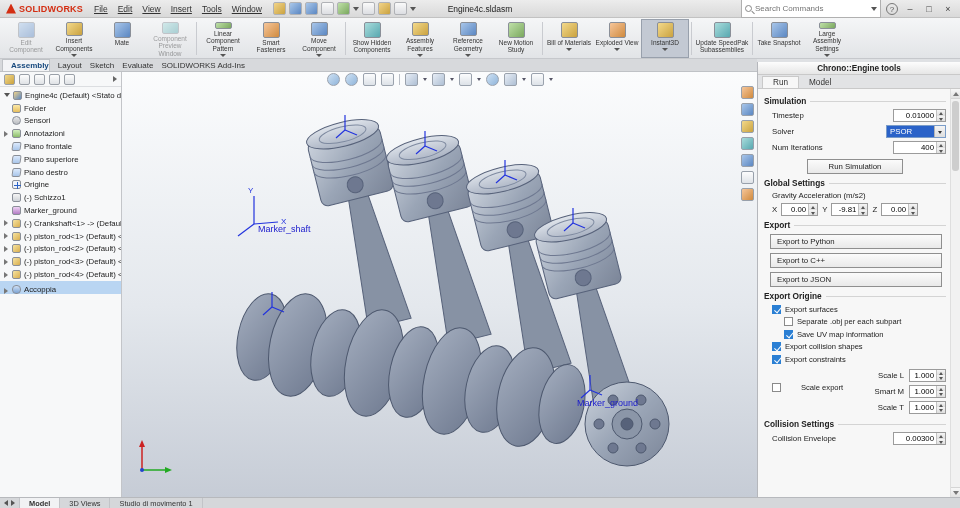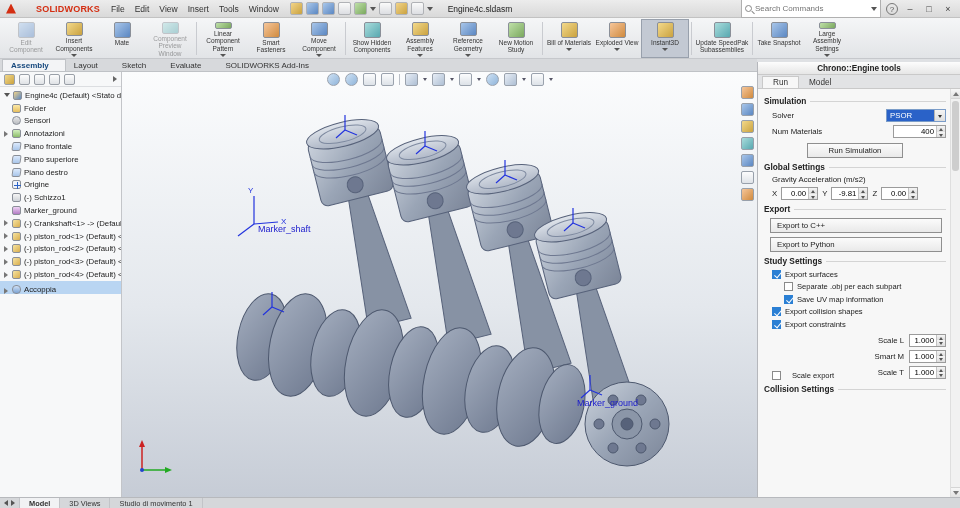--- a/index.html
+++ b/index.html
@@ -1,25 +1,25 @@
 <!DOCTYPE html>
 <html><head>
 <meta charset="utf-8">
 <style>
   *{margin:0;padding:0;box-sizing:border-box;}
   html,body{width:960px;height:508px;overflow:hidden;font-family:"Liberation Sans",sans-serif;background:#e6e6e6;}
   .app{position:relative;width:960px;height:508px;background:#dfe1e4;font-size:9px;color:#222;overflow:hidden;}
 
   
   .titlebar{position:absolute;top:0;left:0;right:0;height:18px;background:linear-gradient(#ececec,#d9d9d9);border-bottom:1px solid #c2c2c2;display:flex;align-items:center;z-index:30;}
-  .logo{display:flex;align-items:flex-start;gap:20px;padding:0 6px;}
+  .logo{display:flex;align-items:flex-start;gap:3px;padding:0 6px;}
   .logo-mark{width:10px;height:10px;background:#d42e12;clip-path:polygon(0 100%,50% 0,100% 100%);}
   .logo-text{color:#d42e12;font-weight:bold;font-size:9px;letter-spacing:.2px;}
   .menus{display:flex;}
-  .menu-item{padding:2px 5px;font-size:8.5px;color:#333;cursor:default;}
+  .menu-item{padding:2px 5px;font-size:8.5px;color:#333;cursor:default;text-decoration:underline;}
   .tt-icons{display:flex;align-items:center;gap:3px;margin-left:6px;}
   .tt-icon{width:13px;height:13px;border:1px solid #b0b2b6;background:linear-gradient(#fafafa,#dcdee2);border-radius:2px;}
   .tt-icon.accent{background:linear-gradient(135deg,#f2d489,#caa23f);}
   .tt-icon.blue{background:linear-gradient(135deg,#a9c7ea,#5b87c2);}
   .tt-icon.green{background:linear-gradient(135deg,#bfe0a8,#7aa85e);}
   .caret-dn{width:0;height:0;border-left:3px solid transparent;border-right:3px solid transparent;border-top:4px solid #555;}
   .doc-title{position:absolute;left:50%;transform:translateX(-50%);font-size:8.5px;color:#222;}
   .title-right{margin-left:auto;display:flex;align-items:center;gap:5px;padding-right:5px;}
   .search-box{display:flex;align-items:center;gap:3px;width:140px;height:19px;background:#fff;border:1px solid #b0b0b0;padding:0 3px;}
   .search-box input{border:none;outline:none;flex:1;font-size:8px;color:#555;font-family:"Liberation Sans",sans-serif;background:transparent;}
@@ -37,21 +37,21 @@
   .ric{width:17px;height:16px;border:1px solid #8a8f98;border-radius:2px;background:linear-gradient(135deg,#f3d98b,#caa23f);}
   .ric.b{background:linear-gradient(135deg,#a8c6ea,#5b87c2);}
   .ric.g{background:linear-gradient(135deg,#bfe0a8,#7aa85e);}
   .ric.o{background:linear-gradient(135deg,#f6c69a,#d08a3e);}
   .ric.t{background:linear-gradient(135deg,#a9dcdc,#58a8b0);}
   .rsep{width:1px;background:#c9cbd0;margin:3px 2px;}
   .rdd{width:0;height:0;border-left:3px solid transparent;border-right:3px solid transparent;border-top:3px solid #555;margin-top:1px;}
 
   
   .tabrow{position:absolute;top:59px;left:0;width:757px;height:13px;background:#d7d9dc;border-bottom:1px solid #bfc2c6;display:flex;align-items:flex-end;padding-left:2px;z-index:20;}
-  .tab{padding:1px 16px 1px 8px;font-size:8px;color:#333;}
+  .tab{padding:1px 0 1px 8px;font-size:8px;color:#333;}
   .tab.active{background:#f3f4f6;border:1px solid #bfc2c6;border-bottom:none;font-weight:bold;color:#17497e;}
 
   
   .treepanel{position:absolute;top:72px;left:0;width:122px;bottom:11px;background:#f7f8f9;border-right:1px solid #c3c5c9;z-index:10;display:flex;flex-direction:column;}
   .tree-toolbar{height:15px;display:flex;align-items:center;gap:4px;padding:0 4px;border-bottom:1px solid #dcdee1;}
   .tpi{width:11px;height:11px;border:1px solid #9aa0a8;border-radius:2px;background:linear-gradient(#fdfdfd,#dfe2e6);}
   .tpi.sel{background:linear-gradient(135deg,#f3d98b,#caa23f);}
   .tree-chevron{margin-left:auto;width:0;height:0;border-top:3px solid transparent;border-bottom:3px solid transparent;border-left:4px solid #666;}
   .tree{flex:1;overflow:hidden;padding-top:2px;}
   .titem{display:flex;align-items:center;gap:3px;height:12.8px;padding-left:4px;white-space:nowrap;overflow:hidden;font-size:7.8px;color:#1c1c1c;}
@@ -114,21 +114,21 @@
   .combo-btn::after{content:"";position:absolute;left:2.5px;top:5px;border-left:2.5px solid transparent;border-right:2.5px solid transparent;border-top:3.5px solid #333;}
   .btn{display:block;border:1px solid #8f8f8f;background:linear-gradient(#fbfbfb,#e9e9e9);font-size:7.8px;color:#222;font-family:"Liberation Sans",sans-serif;}
   .run-btn{margin:5px auto 4px auto;width:96px;height:15px;text-align:center;}
   .exp-btn{width:172px;height:15px;text-align:left;padding-left:6px;margin:4px 0 4px 6px;}
   .chk{display:flex;align-items:center;gap:4px;margin:3.5px 0 3.5px 8px;font-size:7.6px;}
   .chk.indent{margin-left:20px;}
   .box{width:9px;height:9px;border:1px solid #8a8a8a;background:#fff;position:relative;flex:0 0 9px;}
   .box.checked{background:#2a7fd4;border-color:#2a7fd4;}
   .box.checked::after{content:"";position:absolute;left:2.5px;top:0.5px;width:3px;height:5.5px;border:solid #fff;border-width:0 1.5px 1.5px 0;transform:rotate(40deg);}
   .scale-wrap{display:flex;margin-left:8px;gap:8px;}
-  .scale-left{padding-top:16px;display:flex;align-items:flex-end;gap:11px;font-size:7.6px;}
+  .scale-left{padding-top:16px;display:flex;align-items:flex-start;gap:20px;font-size:7.6px;}
   .scale-right{flex:1;display:flex;flex-direction:column;}
   .scale-row{display:flex;align-items:center;justify-content:flex-end;gap:5px;margin:1.5px 0;}
   .vscroll{position:absolute;top:0;right:0;bottom:0;width:10px;background:#f1f1f1;border-left:1px solid #dedede;}
   .vs-btn{height:10px;background:linear-gradient(#f7f7f7,#e2e2e2);position:relative;border-bottom:1px solid #d5d5d5;}
   .vs-btn.bottom{position:absolute;bottom:0;left:0;right:0;border-top:1px solid #d5d5d5;border-bottom:none;}
   .vs-btn.top::after{content:"";position:absolute;left:2px;top:3px;border-left:3px solid transparent;border-right:3px solid transparent;border-bottom:4px solid #777;}
   .vs-btn.bottom::after{content:"";position:absolute;left:2px;top:3px;border-left:3px solid transparent;border-right:3px solid transparent;border-top:4px solid #777;}
   .vs-thumb{position:absolute;top:12px;left:1px;width:7px;height:70px;background:#cdcdcd;border-radius:3px;}
 
   
@@ -508,28 +508,38 @@
   <div class="chrono">
     <div class="chrono-titlebar">Chrono::Engine tools</div>
     <div class="chrono-tabs">
       <span class="ctab active">Run</span>
       <span class="ctab">Model</span>
     </div>
     <div class="chrono-body">
 
       <div class="sec-title">Simulation</div>
       <div class="frow">
+        <span class="flabel">Timestep</span>
+        <span class="spin">
+          <input value="0.01000" style="">
+          <span class="spin-btns">
+              <span class="sp up"></span>
+              <span class="sp dn"></span>
+            </span>
+        </span>
+      </div>
+      <div class="frow">
         <span class="flabel">Solver</span>
         <span class="combo">
           <span class="combo-val">PSOR</span>
           <span class="combo-btn"></span>
         </span>
       </div>
       <div class="frow">
-        <span class="flabel">Num Materials</span>
+        <span class="flabel">Num Iterations</span>
         <span class="spin">
           <input value="400" style="">
           <span class="spin-btns">
               <span class="sp up"></span>
               <span class="sp dn"></span>
             </span>
         </span>
       </div>
       <button class="btn run-btn">Run Simulation</button>
 
@@ -558,24 +568,25 @@
         <span class="spin small">
           <input value="0.00" style="">
           <span class="spin-btns">
               <span class="sp up"></span>
               <span class="sp dn"></span>
             </span>
         </span>
       </div>
 
       <div class="sec-title">Export</div>
+      <button class="btn exp-btn">Export to Python</button>
       <button class="btn exp-btn">Export to C++</button>
-      <button class="btn exp-btn">Export to Python</button>
-
-      <div class="sec-title">Study Settings</div>
+      <button class="btn exp-btn">Export to JSON</button>
+
+      <div class="sec-title">Export Origine</div>
       <div class="chk">
         <span class="box checked"></span>
         <span>Export surfaces</span>
       </div>
       <div class="chk indent">
         <span class="box"></span>
         <span>Separate .obj per each subpart</span>
       </div>
       <div class="chk indent">
         <span class="box checked"></span>
@@ -622,20 +633,30 @@
               <span class="spin-btns">
                   <span class="sp up"></span>
                   <span class="sp dn"></span>
                 </span>
             </span>
           </div>
         </div>
       </div>
 
       <div class="sec-title">Collision Settings</div>
+      <div class="frow">
+        <span class="flabel">Collision Envelope</span>
+        <span class="spin">
+          <input value="0.00300" style="">
+          <span class="spin-btns">
+              <span class="sp up"></span>
+              <span class="sp dn"></span>
+            </span>
+        </span>
+      </div>
 
       <div class="vscroll">
         <div class="vs-btn top"></div>
         <div class="vs-thumb"></div>
         <div class="vs-btn bottom"></div>
       </div>
     </div>
   </div>
 
   <div class="statusbar">

